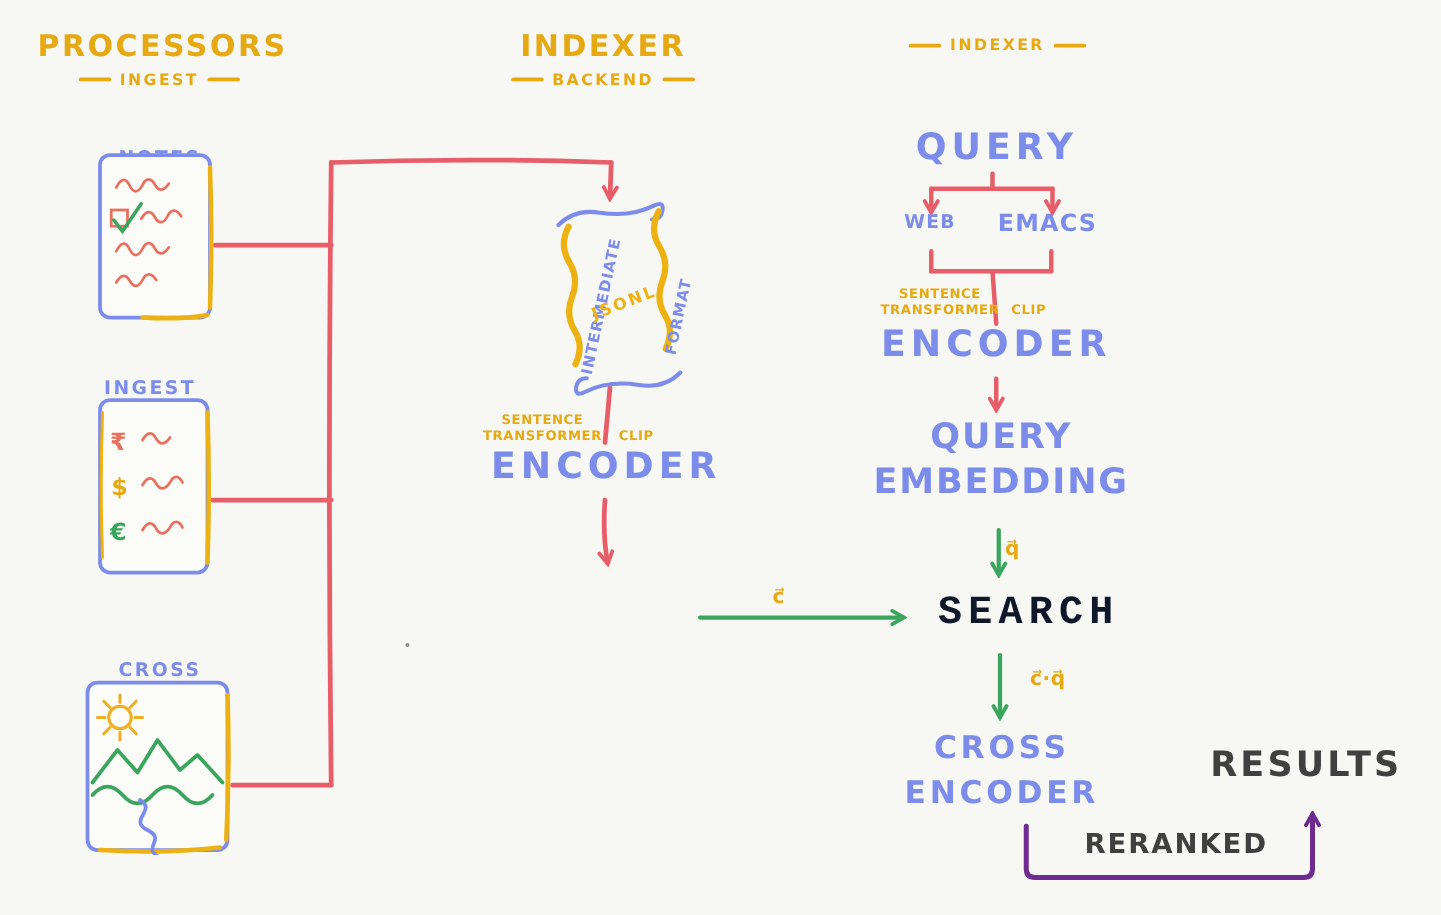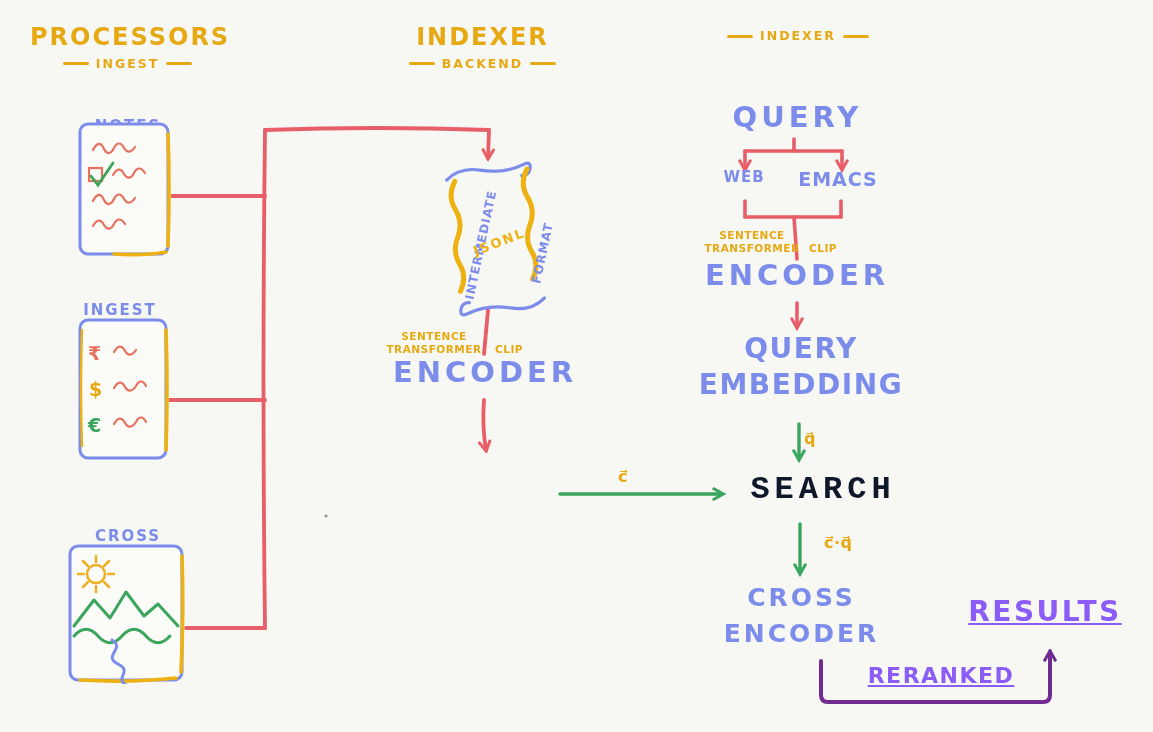--- a/index.html
+++ b/index.html
@@ -4,21 +4,21 @@
 <style>
   html,body{margin:0;padding:0;background:#f7f7f4;}
   .canvas{position:relative;width:1153px;height:732px;background:#f7f7f4;overflow:hidden;
           font-family:"DejaVu Sans",sans-serif;}
   svg{font-family:"DejaVu Sans",sans-serif;}
   .abs{position:absolute;}
   .t{position:absolute;font-weight:700;text-align:center;line-height:1.15;}
   .c-gold{color:#e6a912;}
   .c-blue{color:#7c8cea;}
   .c-red{color:#0f172a;font-family:Liberation Mono, monospace;}
-  .c-purple{color:#8b5cf6;text-decoration:underline;}
+  .c-purple{color:#404040;}
   .hdr-title{font-size:24px;letter-spacing:2px;}
   .hdr-sub{display:flex;align-items:center;justify-content:center;gap:7px;
            font-size:12.5px;letter-spacing:2px;margin-top:5px;}
   .hline{display:inline-block;width:26px;height:3px;background:currentColor;border-radius:2px;}
   .doclabel{font-size:15px;letter-spacing:2px;}
   .big{font-size:29px;letter-spacing:4px;}
   .big2{font-size:28px;letter-spacing:1.5px;line-height:36px;}
   .small2{font-size:10.5px;letter-spacing:.5px;line-height:13px;}
   .vec{font-size:16px;letter-spacing:.5px;text-align:left;}
 </style>

